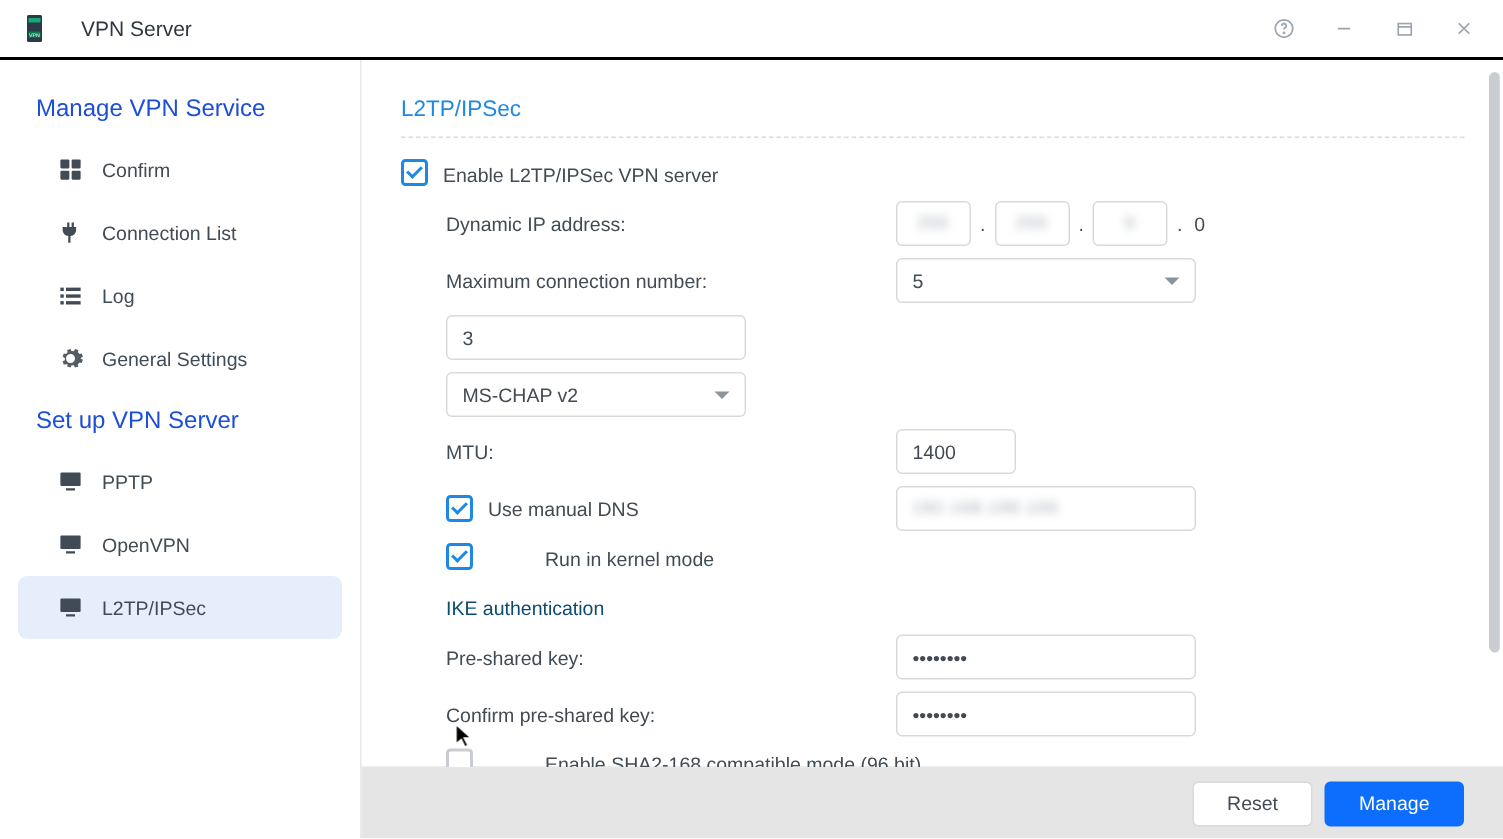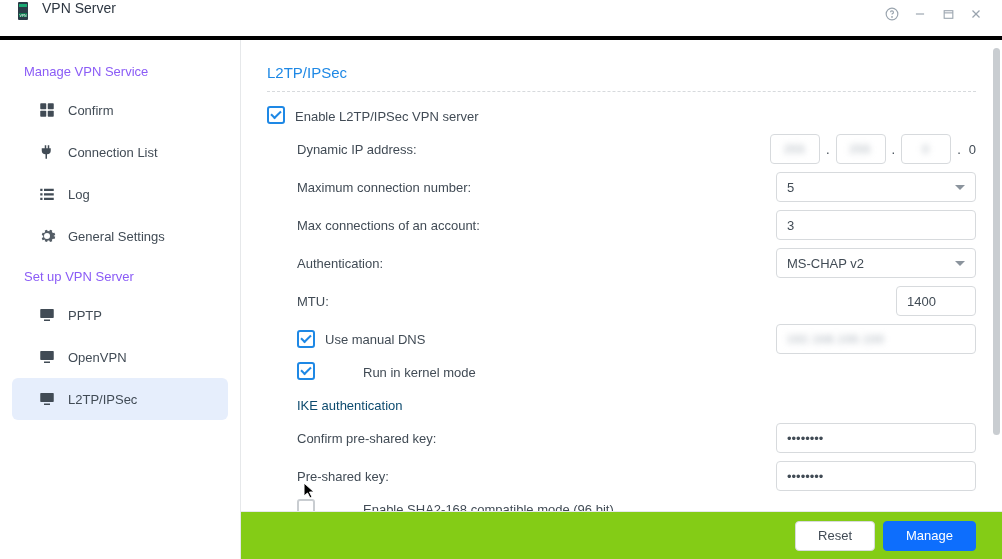--- a/index.html
+++ b/index.html
@@ -1,54 +1,54 @@
 <!DOCTYPE html>
 <html><head>
 <meta charset="utf-8">
 <style>
 * { box-sizing: border-box; margin: 0; padding: 0; }
 body { font-family: -apple-system, BlinkMacSystemFont, "Segoe UI", Arial, sans-serif; font-size: 13px; color: #414b55; background: #fff; width: 1002px; height: 559px; overflow: hidden; position: relative; }
-.titlebar { height: 40px; display: flex; align-items: flex-start; padding: 0 12px; border-bottom: 4px solid #000000; }
+.titlebar { height: 40px; display: flex; align-items: center; padding: 0 12px; border-bottom: 2px solid #000000; gap: 12px; }
 .titlebar .app-icon { width: 22px; height: 22px; margin-right: 8px; display: flex; align-items: center; justify-content: center; }
 .titlebar .title { font-size: 14px; color: #2e3742; font-weight: 400; }
 .titlebar .spacer { flex: 1; }
 .titlebar .winbtn { width: 28px; height: 28px; display: flex; align-items: center; justify-content: center; color: #9aa4ae; cursor: pointer; }
 .content { display: flex; height: calc(100% - 40px); }
 .sidebar { width: 240px; padding: 12px 0 12px 0; overflow-y: auto; }
-.sidebar .section-label { color: #8b5cf6; font-size: 13px; padding: 12px 20px 10px 24px; }
+.sidebar .section-label { color: #1d4ed8; font-size: 16px; padding: 12px 20px 10px 24px; }
 .sidebar .nav-item { display: flex; align-items: center; height: 42px; padding: 0 20px 0 24px; cursor: pointer; border-radius: 6px; margin: 0 12px; }
 .sidebar .nav-item .icon { width: 22px; height: 22px; margin-right: 10px; color: #414b55; display: flex; align-items: center; justify-content: center; }
 .sidebar .nav-item.active { background: #e6eefc; }
 .divider-v { width: 1px; background: #e6e8ea; }
 .main { flex: 1; position: relative; }
 .main-scroll { position: absolute; top: 0; left: 0; right: 0; bottom: 48px; overflow-y: auto; padding: 24px 26px 12px 26px; }
 .scrollbar-track { position: absolute; right: 2px; top: 8px; bottom: 56px; width: 7px; }
 .scrollbar-thumb { background: #c9cdd1; width: 7px; border-radius: 4px; }
 .section-title { color: #1e88e5; font-size: 15px; font-weight: 500; padding-bottom: 10px; border-bottom: 1px dashed #d7dadd; margin-bottom: 14px; }
 .row { display: flex; align-items: center; min-height: 34px; margin-bottom: 4px; }
-.row.indent { padding-left: 30px; justify-content: space-between; }
+.row.indent { padding-left: 30px; }
 .row .label { width: 300px; color: #414b55; font-size: 13px; }
 .ip-group { display: flex; align-items: center; gap: 6px; }
 .ip-box { width: 50px; height: 30px; border: 1px solid #d7dadd; border-radius: 4px; background: #fff; display: flex; align-items: center; justify-content: center; }
 .ip-box .blur { filter: blur(3px); color: #9aa4ae; font-size: 11px; letter-spacing: 1px; }
 .ip-dot { color: #414b55; }
 .ip-last { color: #414b55; padding-left: 2px; }
 .select, .text-input, .dns, .pw { width: 200px; height: 30px; border: 1px solid #d7dadd; border-radius: 4px; background: #fff; padding: 0 10px; font-size: 13px; color: #414b55; display: flex; align-items: center; justify-content: space-between; }
 .select { cursor: pointer; }
 .text-input input, .pw input { border: none; width: 100%; outline: none; font-size: 13px; background: transparent; color: #414b55; }
 .mtu { width: 80px; }
 .dns .blur { filter: blur(3px); color: #9aa4ae; font-size: 11px; letter-spacing: 1px; }
 .checkbox { width: 18px; height: 18px; border: 2px solid #1e88e5; border-radius: 3px; display: flex; align-items: center; justify-content: center; background: #fff; cursor: pointer; flex-shrink: 0; }
 .checkbox.checked::after { content: ""; display: block; width: 4px; height: 8px; border: solid #1e88e5; border-width: 0 2.5px 2.5px 0; transform: rotate(45deg) translate(-1px, -1px); }
 .checkbox.unchecked { border-color: #c9cdd1; }
 .checkbox-row { display: flex; align-items: flex-end; gap: 10px; margin-bottom: 8px; }
 .checkbox-row.indent { padding-left: 30px; gap: 48px; }
 .checkbox-row .clabel { font-size: 13px; color: #414b55; }
 .sub-heading { font-size: 13px; color: #0c4a6e; padding: 10px 0 8px 30px; }
-.footer { position: absolute; bottom: 0; left: 0; right: 0; height: 48px; border-top: 1px solid #e6e8ea; display: flex; align-items: center; justify-content: flex-end; padding: 12px 26px; gap: 8px; background: #84cc16; }
+.footer { position: absolute; bottom: 0; left: 0; right: 0; height: 48px; border-top: 1px solid #e6e8ea; display: flex; align-items: center; justify-content: flex-end; padding: 12px 26px; gap: 8px; background: #e5e5e5; }
 .btn { height: 30px; padding: 0 22px; border-radius: 4px; font-size: 13px; cursor: pointer; border: 1px solid #d7dadd; background: #fff; color: #414b55; }
 .btn.primary { background: #0d6efd; color: #fff; border-color: #0d6efd; }
 .caret { width: 0; height: 0; border-left: 5px solid transparent; border-right: 5px solid transparent; border-top: 5px solid #8b949d; }
 .cursor-arrow { position: absolute; left: 303px; top: 482px; width: 14px; height: 18px; pointer-events: none; z-index: 10; }
 </style>
 </head>
 <body>
 
 <div class="titlebar">
   <div class="app-icon">
@@ -201,28 +201,26 @@
 
       <div class="row indent">
         <div class="label">Maximum connection number:</div>
         <div class="select">
           <span>5</span>
           <span class="caret"></span>
         </div>
       </div>
 
       <div class="row indent">
-        <div class="label">Max connections of an account:</div>
         <div class="text-input">
           <input type="text" value="3" style="">
         </div>
       </div>
 
       <div class="row indent">
-        <div class="label">Authentication:</div>
         <div class="select">
           <span>MS-CHAP v2</span>
           <span class="caret"></span>
         </div>
       </div>
 
       <div class="row indent">
         <div class="label">MTU:</div>
         <div class="text-input mtu">
           <input type="text" value="1400" style="">
@@ -240,33 +238,33 @@
       </div>
 
       <div class="checkbox-row indent" style="margin-top:6px">
         <div class="checkbox checked"></div>
         <span class="clabel">Run in kernel mode</span>
       </div>
 
       <div class="sub-heading">IKE authentication</div>
 
       <div class="row indent">
+        <div class="label">Pre-shared key:</div>
+        <div class="pw">
+          <input type="password" value="••••••••" style="">
+        </div>
+      </div>
+
+      <div class="row indent">
         <div class="label">Confirm pre-shared key:</div>
         <div class="pw">
           <input type="password" value="••••••••" style="">
         </div>
       </div>
 
-      <div class="row indent">
-        <div class="label">Pre-shared key:</div>
-        <div class="pw">
-          <input type="password" value="••••••••" style="">
-        </div>
-      </div>
-
       <div class="checkbox-row indent" style="margin-top:6px">
         <div class="checkbox unchecked"></div>
         <span class="clabel">Enable SHA2-168 compatible mode (96 bit)</span>
       </div>
     </div>
 
     <div class="scrollbar-track">
       <div class="scrollbar-thumb" style="height:85%"></div>
     </div>
 

